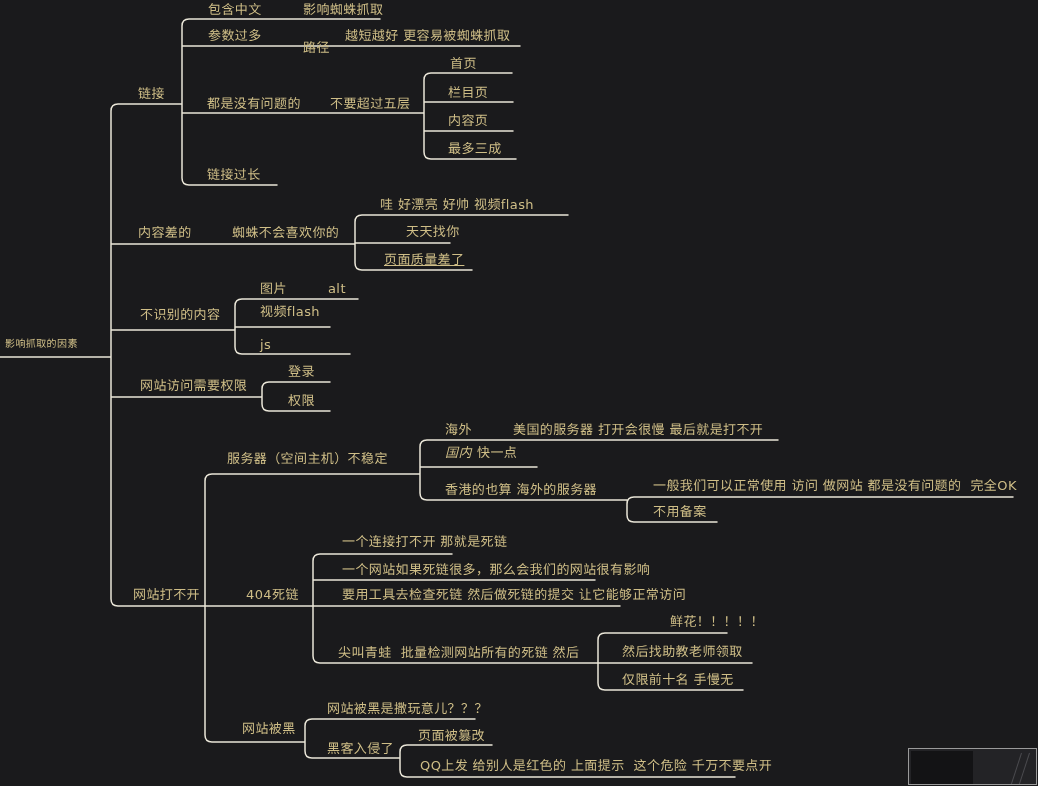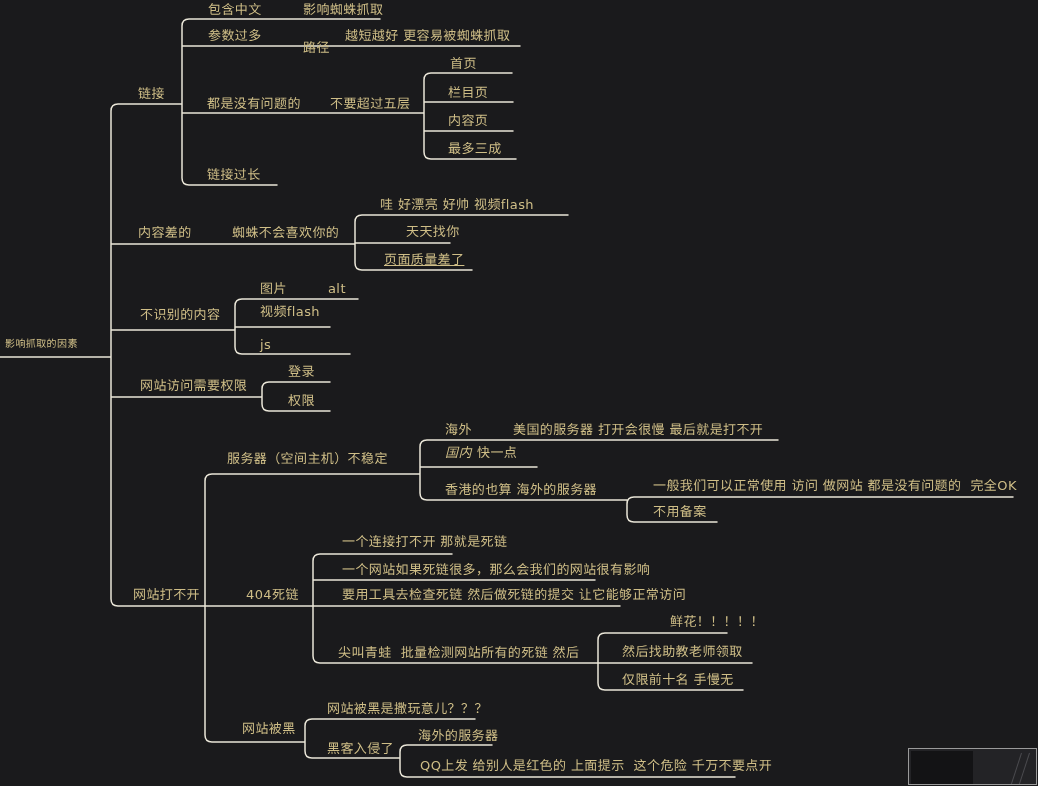--- a/index.html
+++ b/index.html
@@ -84,21 +84,21 @@
       <span class="topic" style="left: 342px; top: 542px;">一个连接打不开 那就是死链</span>
       <span class="topic" style="left: 342px; top: 570px;">一个网站如果死链很多，那么会我们的网站很有影响</span>
       <span class="topic" style="left: 342px; top: 595px;">要用工具去检查死链 然后做死链的提交 让它能够正常访问</span>
       <span class="topic" style="left: 338px; top: 653px;">尖叫青蛙  批量检测网站所有的死链 然后</span>
       <span class="topic" style="left: 622px; top: 622px; margin-left: 48px;">鲜花！！！！！</span>
       <span class="topic" style="left: 622px; top: 652px;">然后找助教老师领取</span>
       <span class="topic" style="left: 622px; top: 680px;">仅限前十名 手慢无</span>
       <span class="topic" style="left: 242px; top: 729px;">网站被黑</span>
       <span class="topic" style="left: 327px; top: 709px;">网站被黑是撒玩意儿？？？</span>
       <span class="topic" style="left: 327px; top: 749px;">黑客入侵了</span>
-      <span class="topic" style="left: 418px; top: 736px;">海外的服务器</span>
+      <span class="topic" style="left: 418px; top: 736px;">页面被篡改</span>
       <span class="topic" style="left: 420px; top: 766px;">QQ上发 给别人是红色的 上面提示  这个危险 千万不要点开</span>
     </div>
 
   <div id="minimap" style="left: 908px; top: 748px; width: 129px; height: 37px; background: rgb(35, 35, 38);">
     <div id="minimap-viewport" style="left: 2px; top: 2px; width: 62px; height: 35px; background: rgb(19, 19, 21);"></div>
     <div class="mini-line" style="left:112px;top:4px;height:40px;"></div>
     <div class="mini-line" style="left:120px;top:4px;height:40px;"></div>
   </div>
 </div>
 

